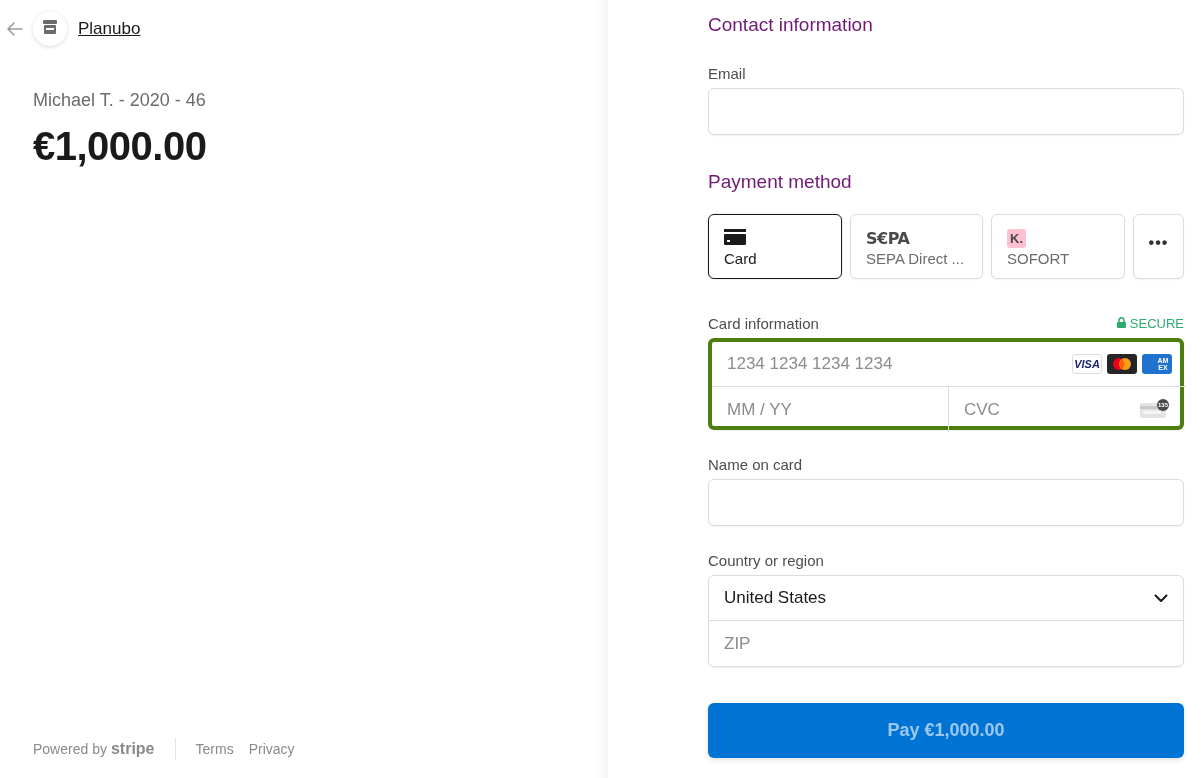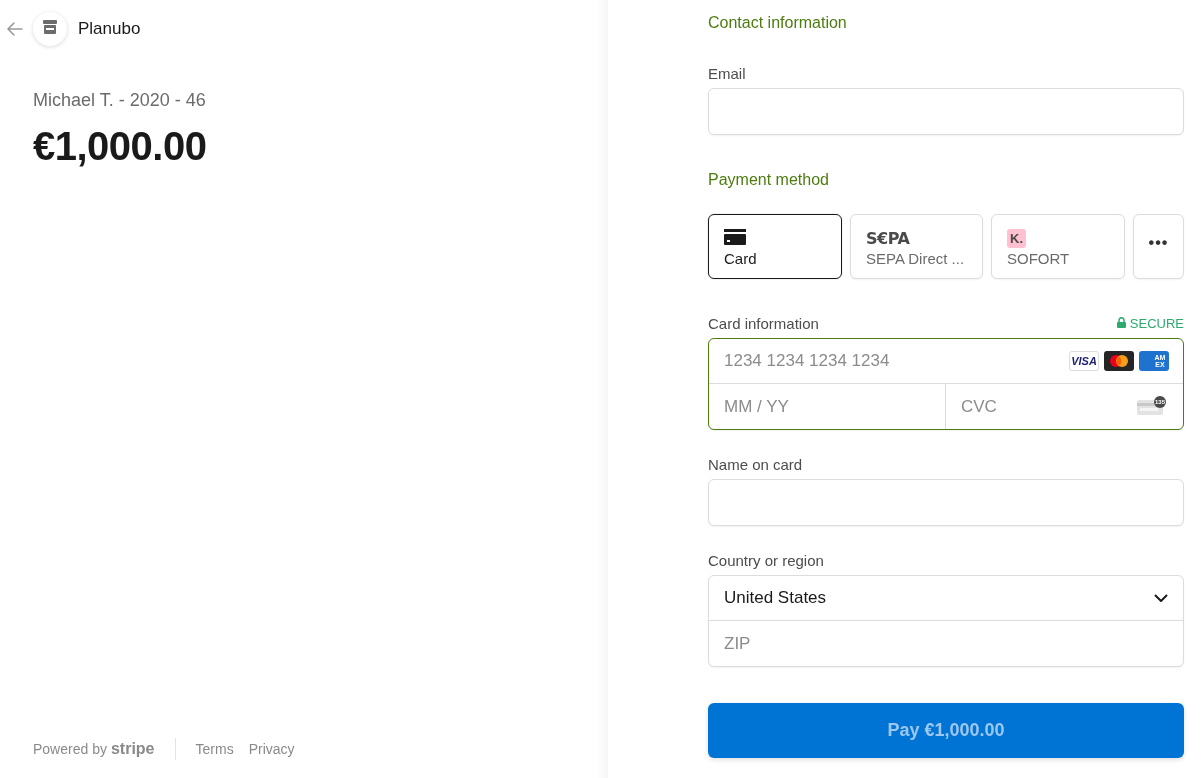--- a/index.html
+++ b/index.html
@@ -5,34 +5,34 @@
   * { box-sizing: border-box; margin: 0; padding: 0; }
   html, body { width: 1203px; height: 778px; overflow: hidden; background: #fff; font-family: "Liberation Sans", "DejaVu Sans", sans-serif; color: #1a1a1a; }
   .page { position: relative; width: 1203px; height: 778px; }
 
   
   .left { position: absolute; left: 0; top: 0; width: 607px; height: 778px; background: #fff; }
   .left-shadow { position: absolute; left: 596px; top: 0; width: 12px; height: 778px; background: linear-gradient(to right, rgba(0,0,0,0), rgba(0,0,0,0.035)); }
   .header { position: absolute; left: 6px; top: 12px; display: flex; align-items: center; }
   .back-icon { width: 18px; height: 18px; color: #9a9a9a; display: flex; align-items: center; justify-content: center; cursor: pointer; }
   .merchant-logo { width: 34px; height: 34px; border-radius: 50%; background: #fff; box-shadow: 0 1px 4px rgba(0,0,0,0.15); margin-left: 9px; display: flex; align-items: center; justify-content: center; }
-  .merchant-name { margin-left: 11px; font-size: 17px; color: #1a1a1a; font-weight: 500; }
+  .merchant-name { margin-left: 11px; font-size: 17px; color: #1a1a1a; font-weight: 500; text-decoration: underline; }
 
   .product-name { position: absolute; left: 33px; top: 90px; font-size: 18px; color: #6b6b6b; }
   .amount { position: absolute; left: 33px; top: 124px; font-size: 40px; font-weight: 600; color: #1a1a1a; letter-spacing: -0.5px; }
 
   .footer { position: absolute; left: 33px; top: 738px; display: flex; align-items: center; font-size: 14px; color: #8a8a8a; }
   .powered { display: flex; align-items: baseline; }
   .stripe-word { font-weight: 700; font-size: 16px; margin-left: 4px; color: #8a8a8a; }
   .footer-divider { width: 1px; height: 22px; background: #e3e3e3; margin: 0 20px; }
   .footer-link { color: #8a8a8a; text-decoration: none; margin-right: 15px; cursor: pointer; }
 
   
   .right { position: absolute; left: 708px; top: 0; width: 476px; }
-  .section-title { position: absolute; left: 0; font-size: 16px; color: #4d7c0f; font-weight: 500; }
+  .section-title { position: absolute; left: 0; font-size: 19px; color: #701a75; font-weight: 500; }
   .label { position: absolute; left: 0; font-size: 15px; color: #4d4d4d; }
   .input-box { position: absolute; left: 0; width: 476px; border: 1px solid #dcdcdc; border-radius: 6px; background: #fff; box-shadow: 0 1px 2px rgba(0,0,0,0.06); }
   .input-box input { border: none; outline: none; width: 100%; height: 100%; padding: 0 15px; font-size: 17px; background: transparent; font-family: "Liberation Sans", sans-serif; color: #1a1a1a; }
   .input-box input::placeholder { color: #8c8c8c; }
 
   .pm-tabs { position: absolute; left: 0; top: 214px; width: 476px; height: 65px; display: flex; gap: 8px; }
   .pm-tab { height: 65px; border: 1px solid #dcdcdc; border-radius: 6px; background: #fff; padding: 14px 15px 0 15px; cursor: pointer; box-shadow: 0 1px 2px rgba(0,0,0,0.05); position: relative; }
   .pm-tab.active { border: 1px solid #1a1a1a; box-shadow: 0 0 0 1px rgba(0,0,0,0.05); }
   .pm-tab.card { width: 134px; }
   .pm-tab.sepa { width: 133px; }
@@ -40,21 +40,21 @@
   .pm-tab.more { width: 51px; padding: 0; display: flex; align-items: center; justify-content: center; }
   .pm-icon { height: 18px; display: flex; align-items: flex-start; }
   .pm-label { font-size: 15px; margin-top: 3px; color: #6b6b6b; white-space: nowrap; }
   .pm-tab.active .pm-label { color: #1a1a1a; }
   .sepa-logo { font-weight: 900; font-size: 16px; color: #4a4a4a; letter-spacing: -0.5px; font-family: "DejaVu Sans", sans-serif; }
   .klarna-logo { width: 19px; height: 19px; background: #ffc0cf; border-radius: 3px; font-weight: 700; font-size: 13px; color: #4a4a4a; display: flex; align-items: center; justify-content: center; }
   .dots { font-size: 16px; letter-spacing: 1px; color: #333; font-weight: 700; margin-top: -8px; }
 
   .secure { position: absolute; right: 0; top: 316px; font-size: 13px; color: #2dab6f; display: flex; align-items: flex-start; gap: 4px; }
 
-  .card-box { position: absolute; left: 0; top: 338px; width: 476px; height: 92px; border: 1px solid #4d7c0f; border-radius: 6px; box-shadow: 0 1px 2px rgba(0,0,0,0.06); background: #fff; }
+  .card-box { position: absolute; left: 0; top: 338px; width: 476px; height: 92px; border: 4px solid #4d7c0f; border-radius: 6px; box-shadow: 0 1px 2px rgba(0,0,0,0.06); background: #fff; }
   .card-number { position: absolute; left: 0; top: 0; width: 474px; height: 45px; border-bottom: 1px solid #dcdcdc; }
   .card-number input, .card-exp input, .card-cvc input { border: none; outline: none; height: 100%; padding: 0 15px; font-size: 17px; background: transparent; font-family: "Liberation Sans", sans-serif; }
   .card-number input { width: 340px; }
   .card-number input::placeholder, .card-exp input::placeholder, .card-cvc input::placeholder { color: #8c8c8c; }
   .brands { position: absolute; right: 14px; top: 12px; display: flex; gap: 5px; }
   .brand { width: 30px; height: 20px; border-radius: 3px; display: flex; align-items: center; justify-content: center; }
   .brand.visa { background: #fff; border: 1px solid #dcdcdc; font-size: 11px; font-weight: 900; color: #1a1f71; font-style: italic; }
   .brand.mc { background: #252525; position: relative; }
   .brand.amex { background: #1f72cd; color: #fff; font-size: 7px; font-weight: 700; line-height: 7px; text-align: center; }
   .card-exp { position: absolute; left: 0; top: 45px; width: 237px; height: 45px; border-right: 1px solid #dcdcdc; }

